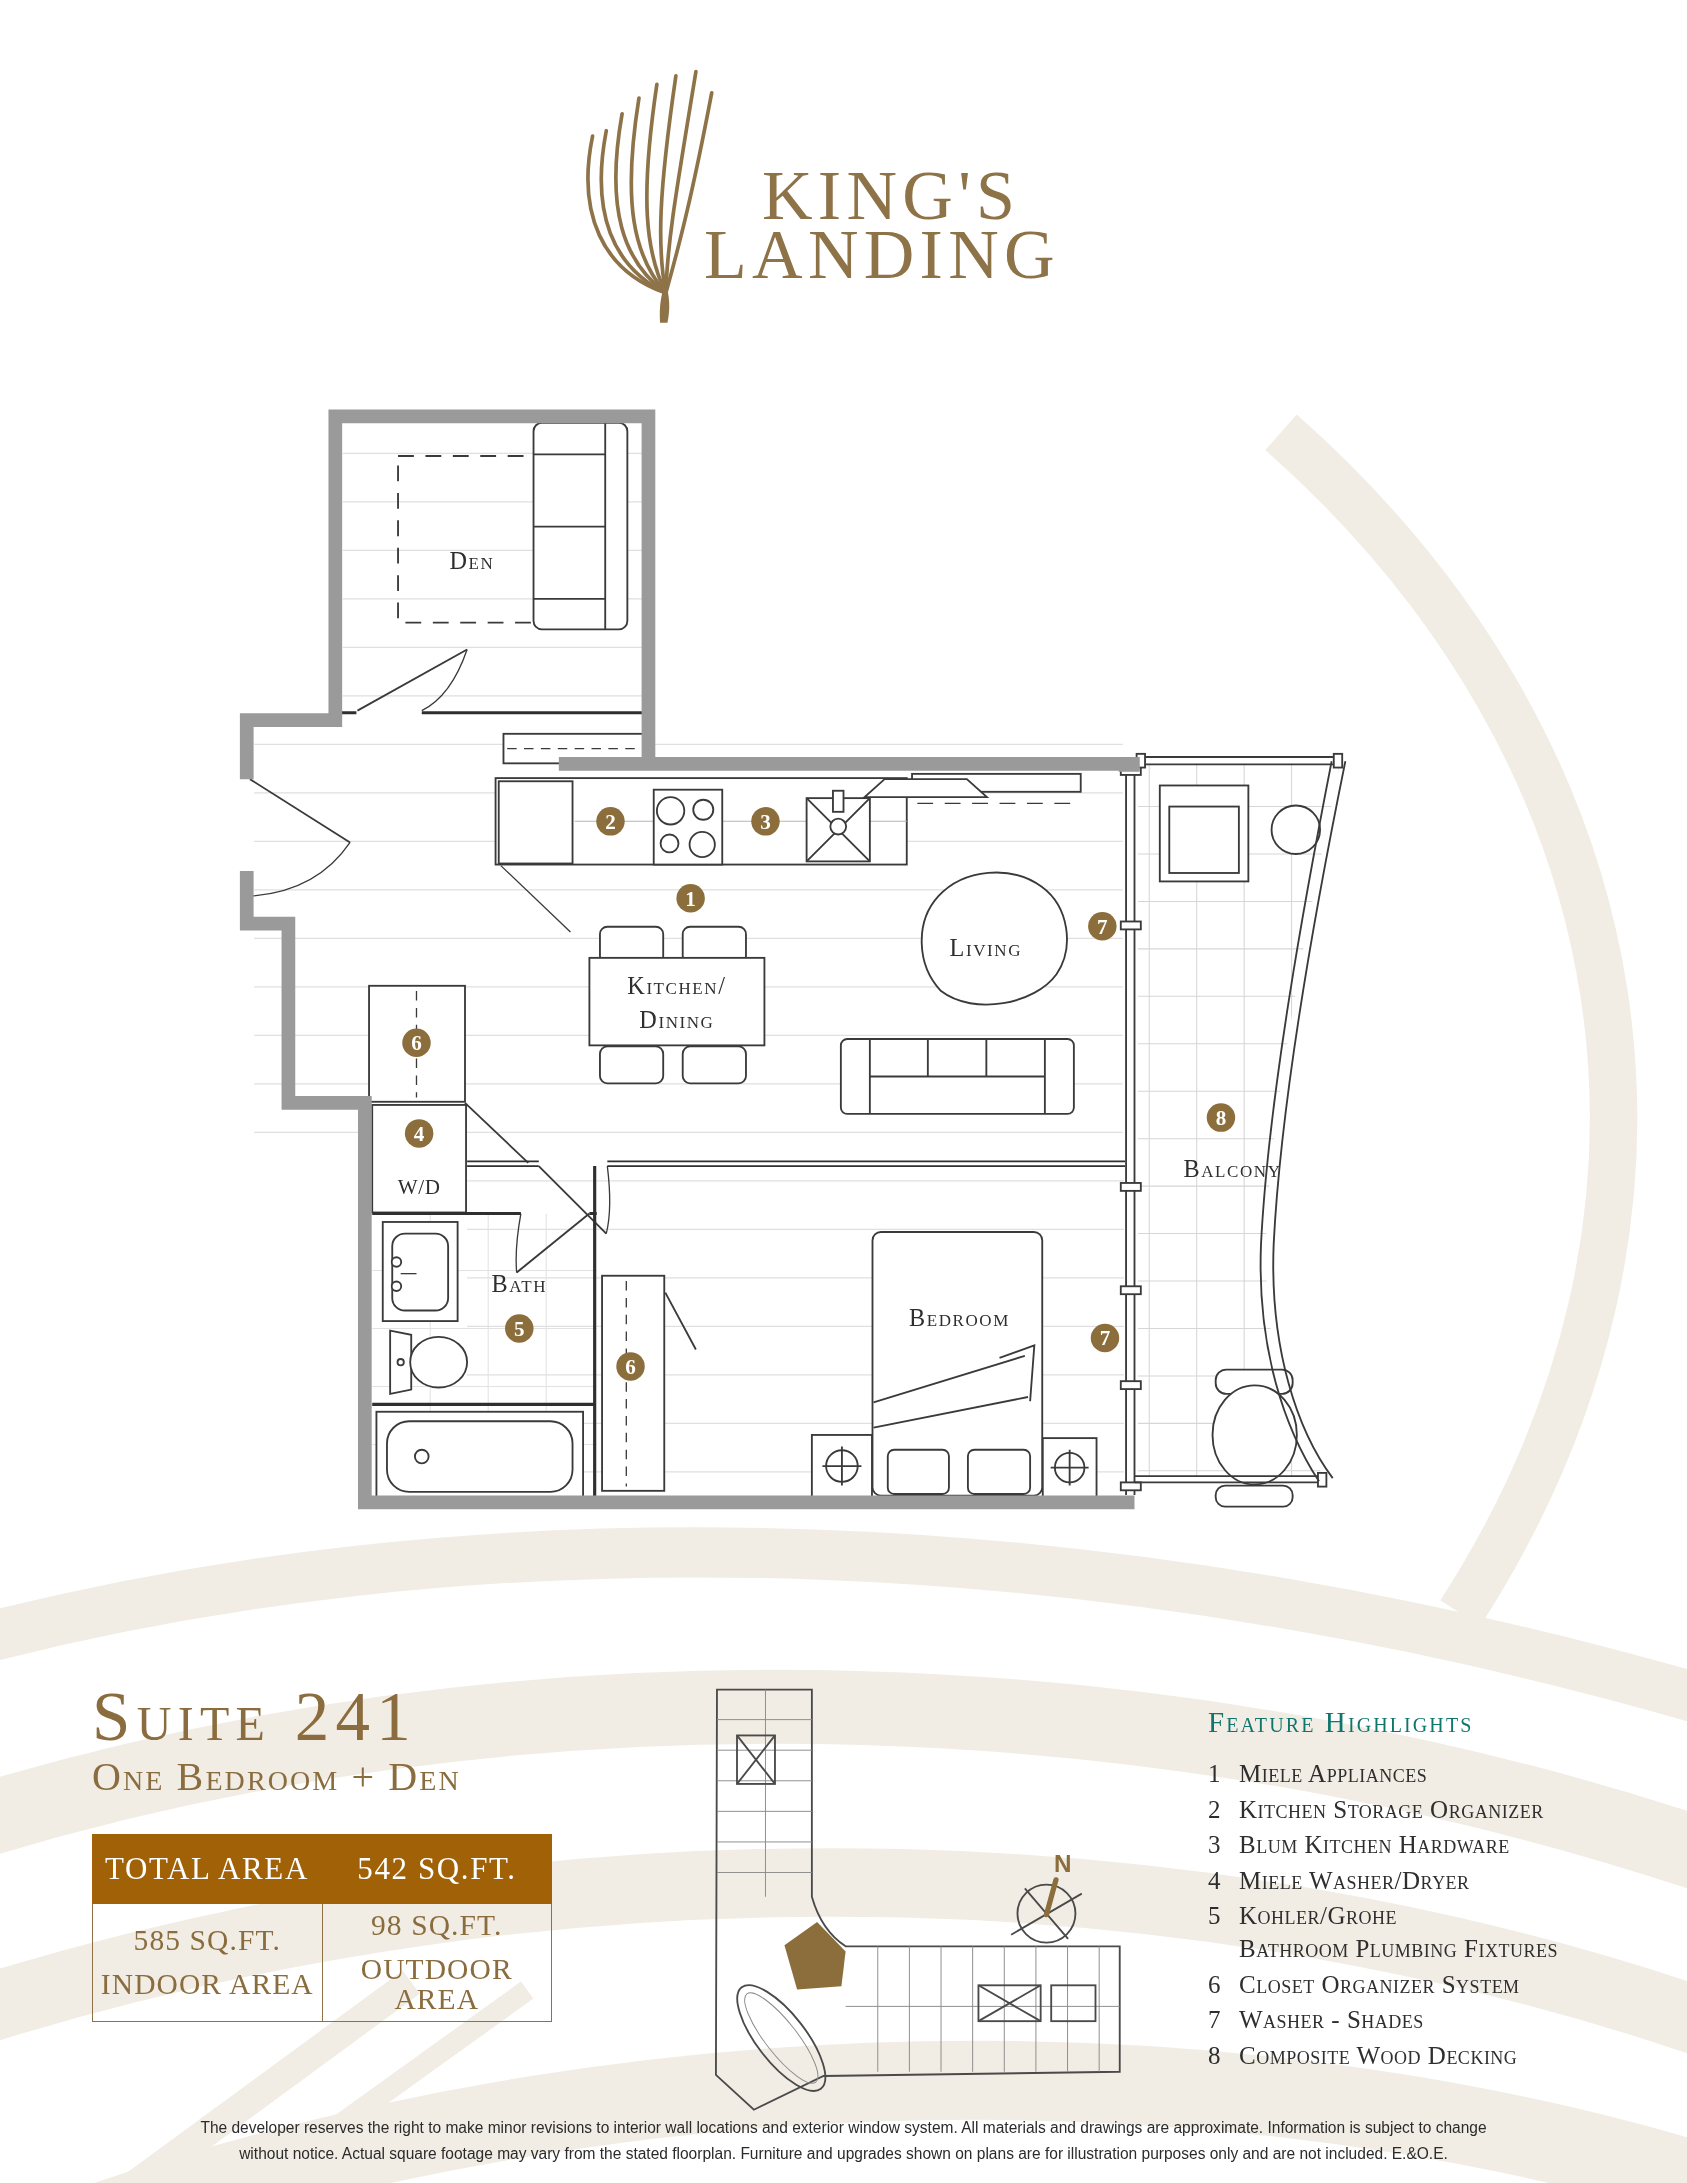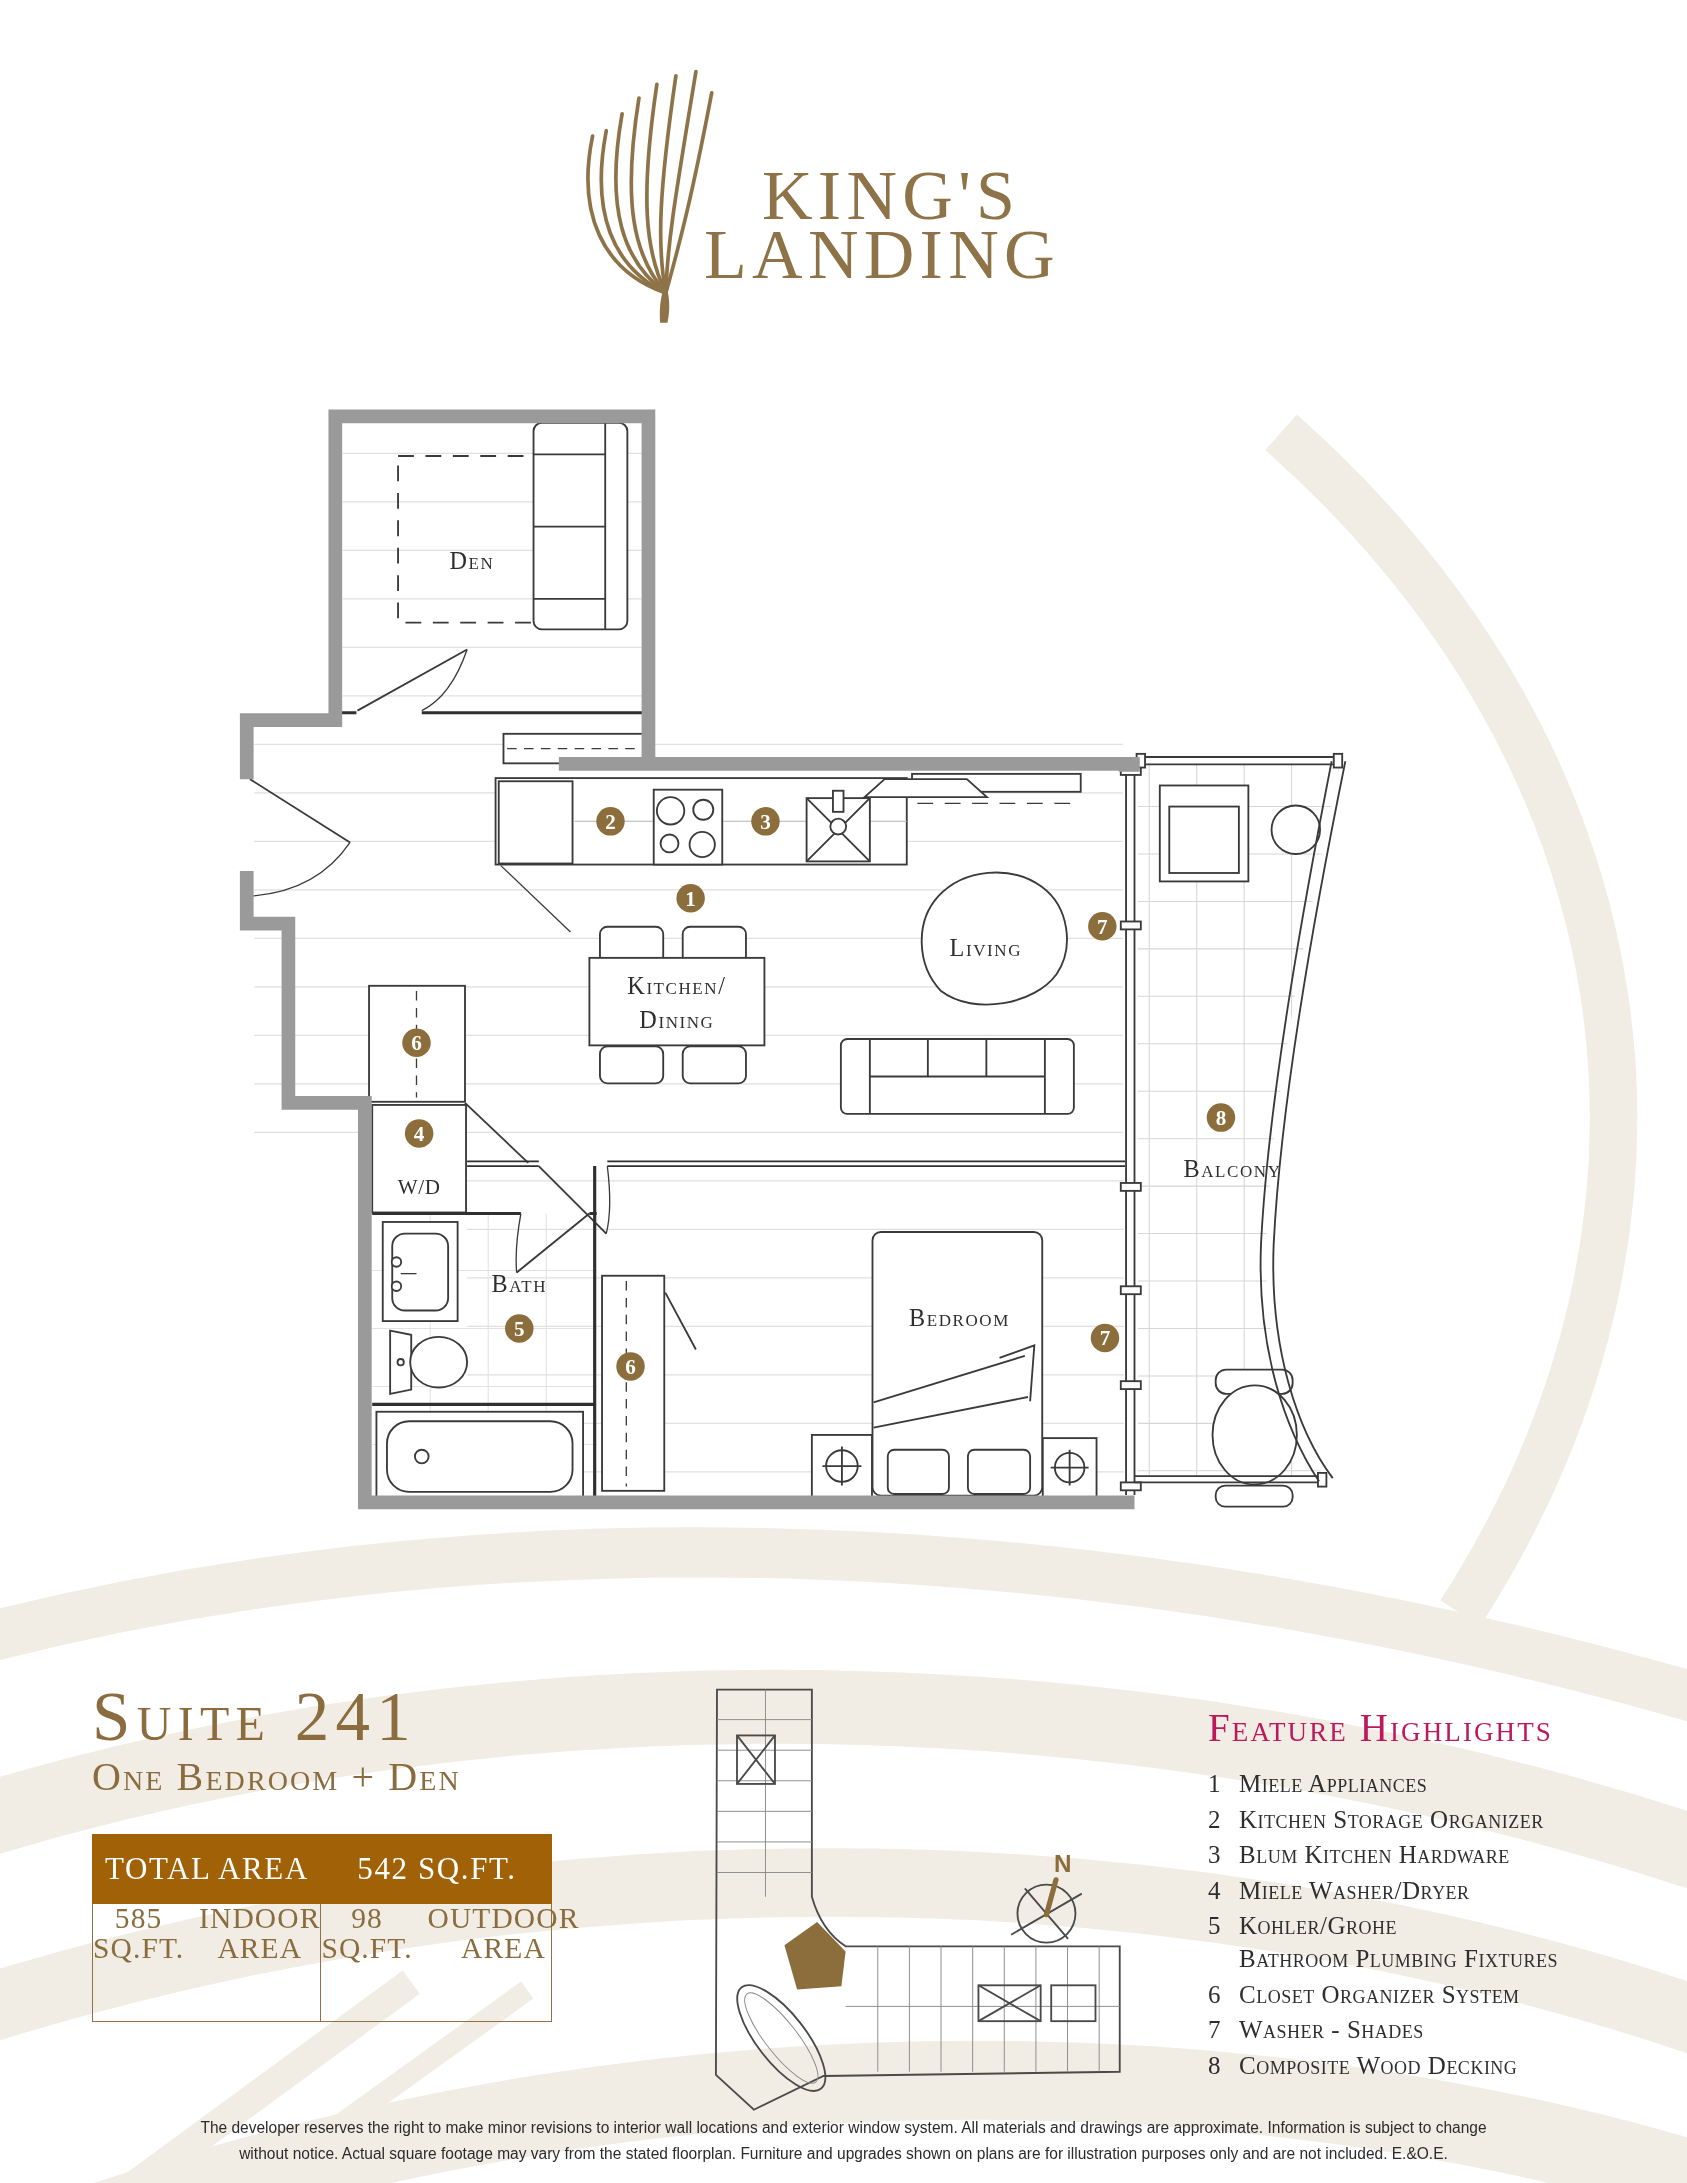--- a/index.html
+++ b/index.html
@@ -33,25 +33,25 @@
   #logoL1{left:762px;top:161px}
   #logoL2{left:704px;top:220px}
   .suite{position:absolute;left:92px;top:1683px;width:466px}
   .suite-title{font-size:69px;font-variant:small-caps;color:#8a6c3e;letter-spacing:6.3px;line-height:1}
   .suite-sub{font-size:40px;font-variant:small-caps;color:#8a6c3e;letter-spacing:2.1px;margin-top:5px;line-height:1}
   .area-table{margin-top:37px;width:460px}
   .at-header{background:#a16207;color:#fff;display:flex;height:70px;align-items:center;
              font-size:31px;letter-spacing:1.6px}
   .at-header div{flex:1;text-align:center}
   .at-body{display:flex;border:1.6px solid #8e7245;border-top:none;height:117px}
-  .at-cell{flex:1;display:flex;flex-direction:row;justify-content:center;gap:14.8px;
+  .at-cell{flex:1;display:flex;flex-direction:column;justify-content:center;gap:14.8px;
            text-align:center;color:#8a6c3e;font-size:29.5px;letter-spacing:1.1px;line-height:1}
   .at-cell.first{border-right:1.6px solid #8e7245}
   .features{position:absolute;left:1208px;top:1708px;width:469px}
-  .features-title{font-size:39px;font-variant:small-caps;color:#be185d;letter-spacing:2.1px;line-height:1}
+  .features-title{font-size:29px;font-variant:small-caps;color:#0f766e;letter-spacing:2.1px;line-height:1}
   .feat-list{margin-top:24px}
   .feat{display:flex;font-size:25px;font-variant:small-caps;color:#2e2e2e;line-height:1;
         margin-bottom:10.5px;letter-spacing:0.5px}
   .feat .num{width:31px;flex:none}
   .feat.cont{margin-top:-2.1px}
   .disclaimer{position:absolute;left:0;top:2115px;width:1687px;text-align:center;
               font-family:"Liberation Sans",sans-serif;font-size:16px;line-height:1.6;
               color:#2b2b2b;transform:scaleX(.97)}
 </style>
 </head>

